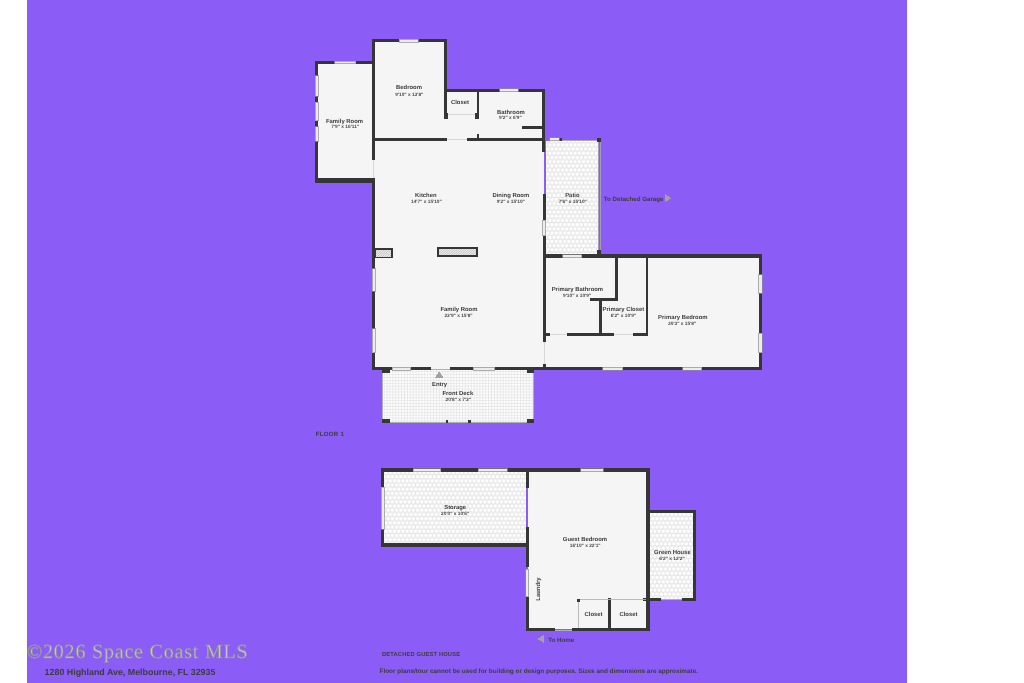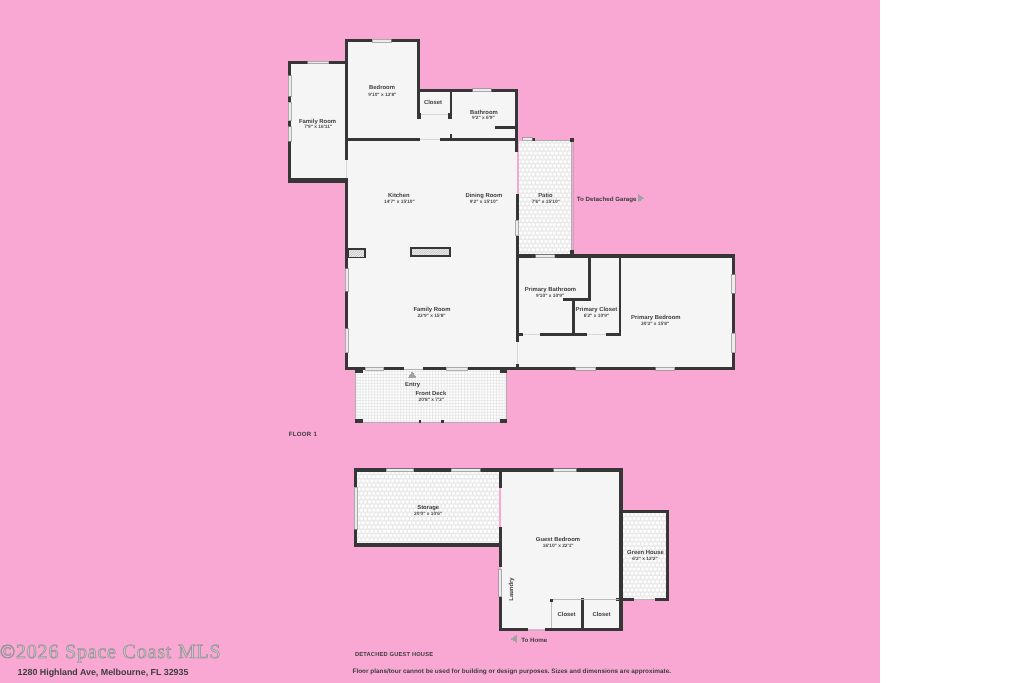--- a/index.html
+++ b/index.html
@@ -1,17 +1,17 @@
 <!DOCTYPE html>
 <html><head>
 <meta charset="utf-8">
 <style>
   html,body{margin:0;padding:0;background:#ffffff;}
-  .page{position:relative;width:880px;height:683px;background:#f9a8d4;overflow:hidden;
-        font-family:"Liberation Sans", sans-serif;}
+  .page{position:relative;width:880px;height:683px;background:#8b5cf6;overflow:hidden;
+        font-family:"Liberation Sans", sans-serif;margin-left:27px;}
   svg{position:absolute;left:0;top:0;}
   text{text-rendering:geometricPrecision;}
   .rn{font-family:"Liberation Sans",sans-serif;font-weight:bold;fill:#3d3d3d;font-size:5.9px;text-anchor:middle;}
   .dm{font-family:"Liberation Sans",sans-serif;font-weight:bold;fill:#4a4a4a;font-size:4.8px;text-anchor:middle;}
   .lbl{font-family:"Liberation Sans",sans-serif;font-weight:bold;fill:#3d3d3d;font-size:6.5px;}
 </style>
 </head>
 <body>
 <div class="page">
 <svg width="1024" height="683" viewBox="0 0 1024 683">

